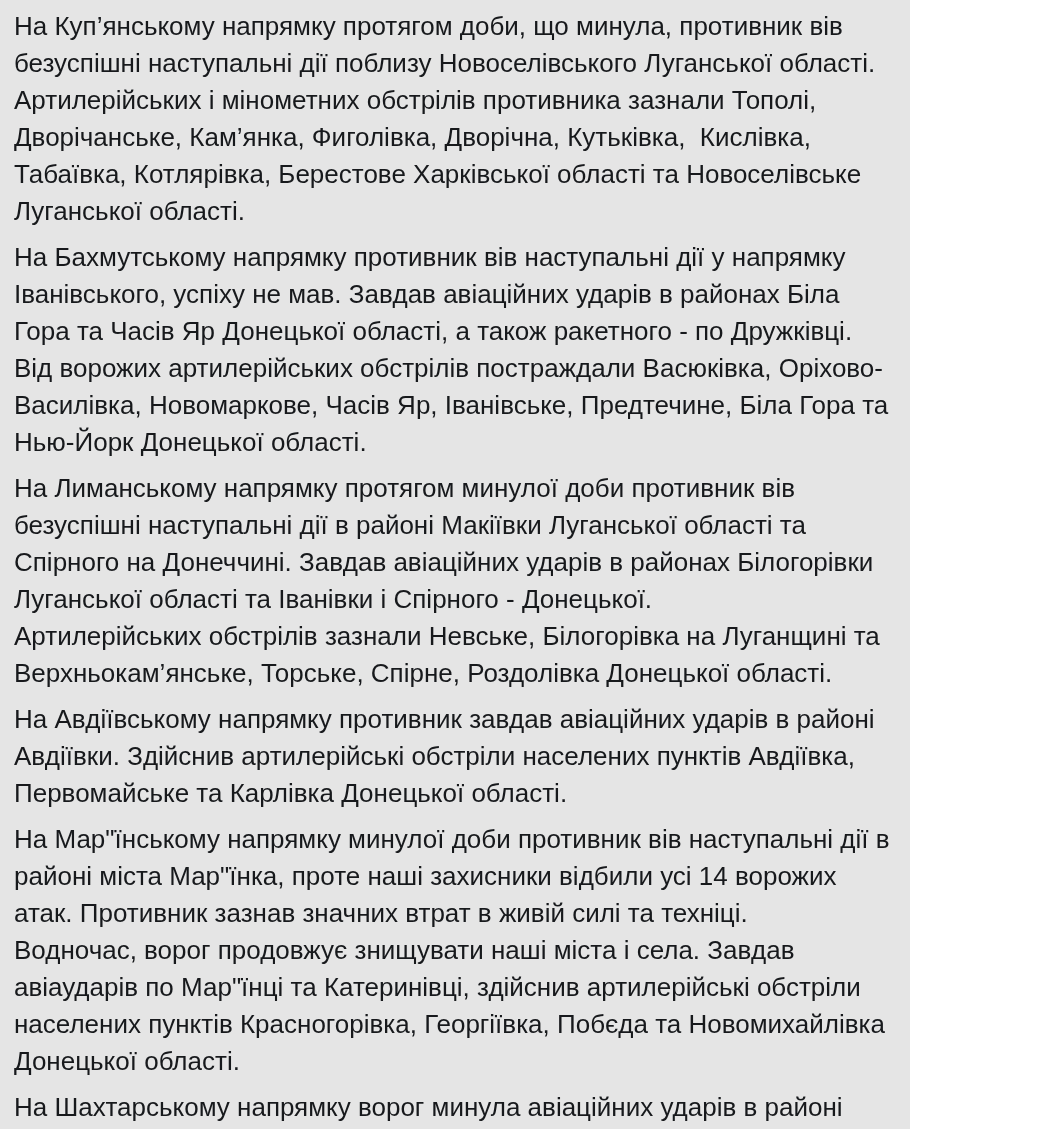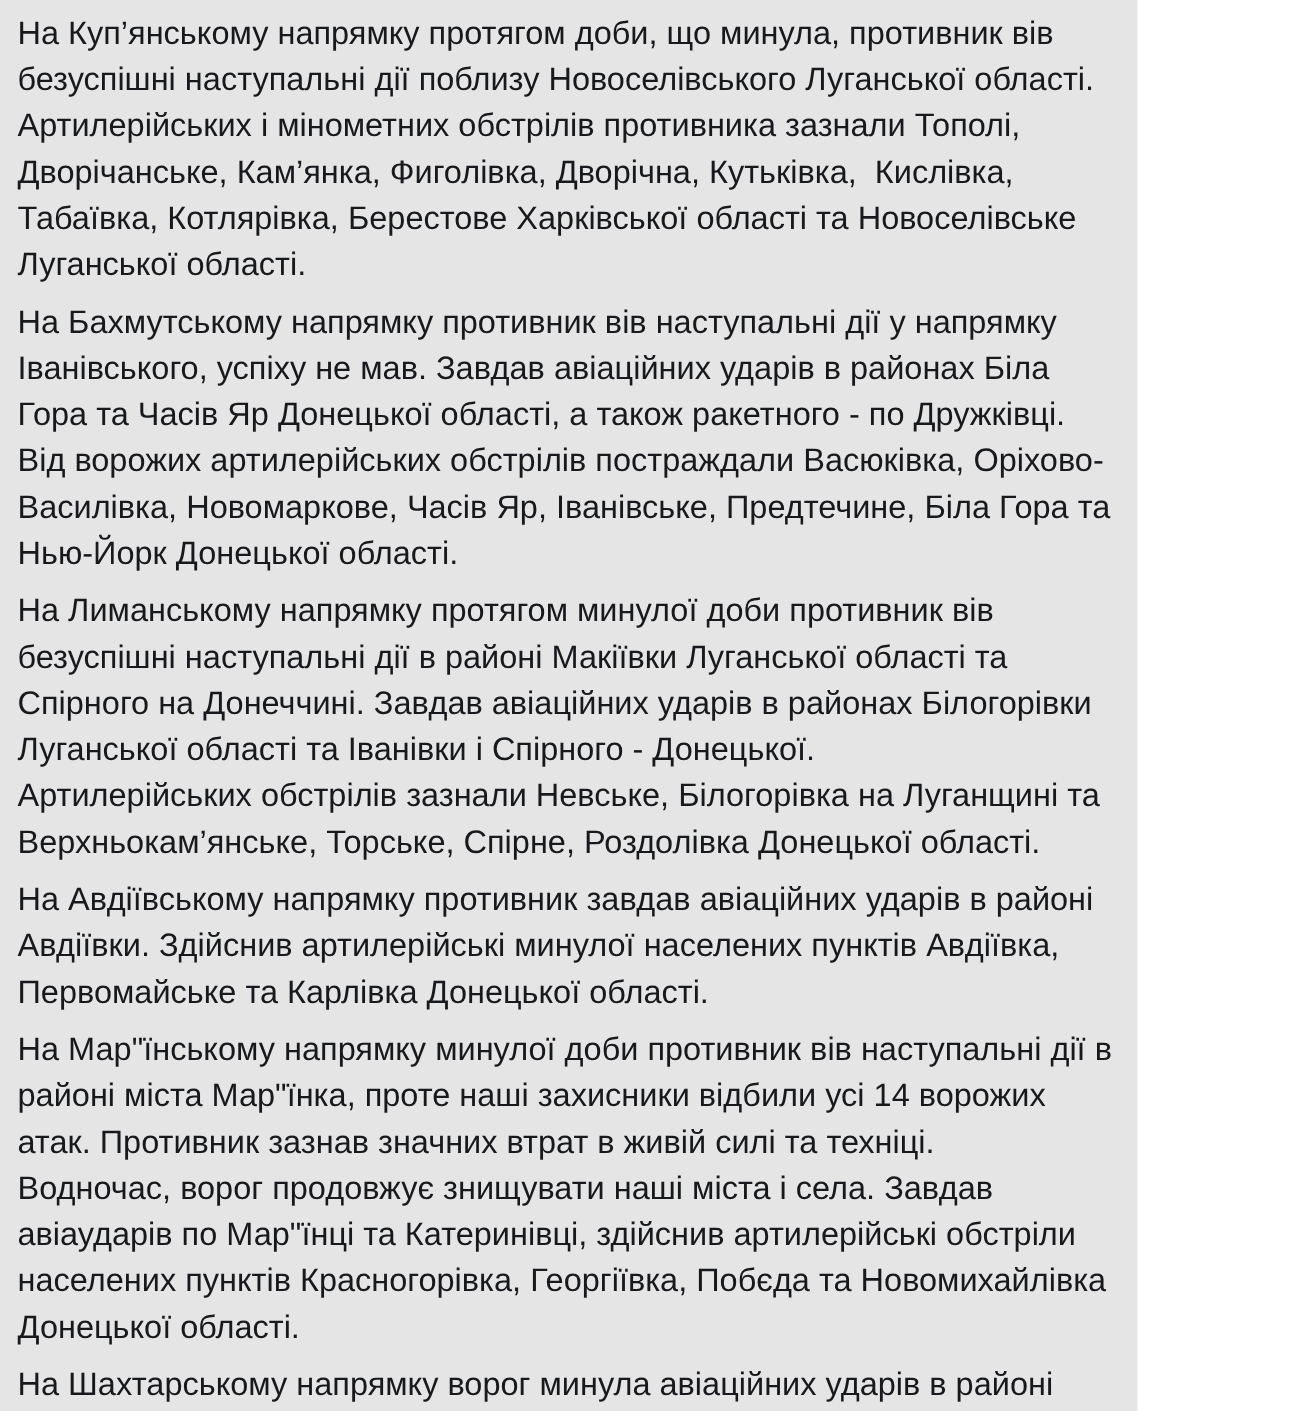--- a/index.html
+++ b/index.html
@@ -31,17 +31,17 @@
 </style>
 </head>
 <body>
 
 <main class="report">
   <p class="para">На Куп’янському напрямку протягом доби, що минула, противник вів безуспішні наступальні дії поблизу Новоселівського Луганської області.
 Артилерійських і мінометних обстрілів противника зазнали Тополі, Дворічанське, Кам’янка, Фиголівка, Дворічна, Кутьківка,  Кислівка, Табаївка, Котлярівка, Берестове Харківської області та Новоселівське Луганської області.</p>
   <p class="para">На Бахмутському напрямку противник вів наступальні дії у напрямку Іванівського, успіху не мав. Завдав авіаційних ударів в районах Біла Гора та Часів Яр Донецької області, а також ракетного - по Дружківці. Від ворожих артилерійських обстрілів постраждали Васюківка, Оріхово-Василівка, Новомаркове, Часів Яр, Іванівське, Предтечине, Біла Гора та Нью-Йорк Донецької області.</p>
   <p class="para">На Лиманському напрямку протягом минулої доби противник вів безуспішні наступальні дії в районі Макіївки Луганської області та Спірного на Донеччині. Завдав авіаційних ударів в районах Білогорівки Луганської області та Іванівки і Спірного - Донецької.
 Артилерійських обстрілів зазнали Невське, Білогорівка на Луганщині та Верхньокам’янське, Торське, Спірне, Роздолівка Донецької області.</p>
-  <p class="para">На Авдіївському напрямку противник завдав авіаційних ударів в районі Авдіївки. Здійснив артилерійські минулої населених пунктів Авдіївка, Первомайське та Карлівка Донецької області.</p>
+  <p class="para">На Авдіївському напрямку противник завдав авіаційних ударів в районі Авдіївки. Здійснив артилерійські обстріли населених пунктів Авдіївка, Первомайське та Карлівка Донецької області.</p>
   <p class="para">На Мар"їнському напрямку минулої доби противник вів наступальні дії в районі міста Мар"їнка, проте наші захисники відбили усі 14 ворожих атак. Противник зазнав значних втрат в живій силі та техніці.
 Водночас, ворог продовжує знищувати наші міста і села. Завдав авіаударів по Мар"їнці та Катеринівці, здійснив артилерійські обстріли населених пунктів Красногорівка, Георгіївка, Побєда та Новомихайлівка Донецької області.</p>
   <p class="para">На Шахтарському напрямку ворог минула авіаційних ударів в районі Пречистівки, здійснив обстріли населених пунктів Вугледар, Пречистівка та Новоукраїнка.</p>
 </main>
 
 </body></html>

